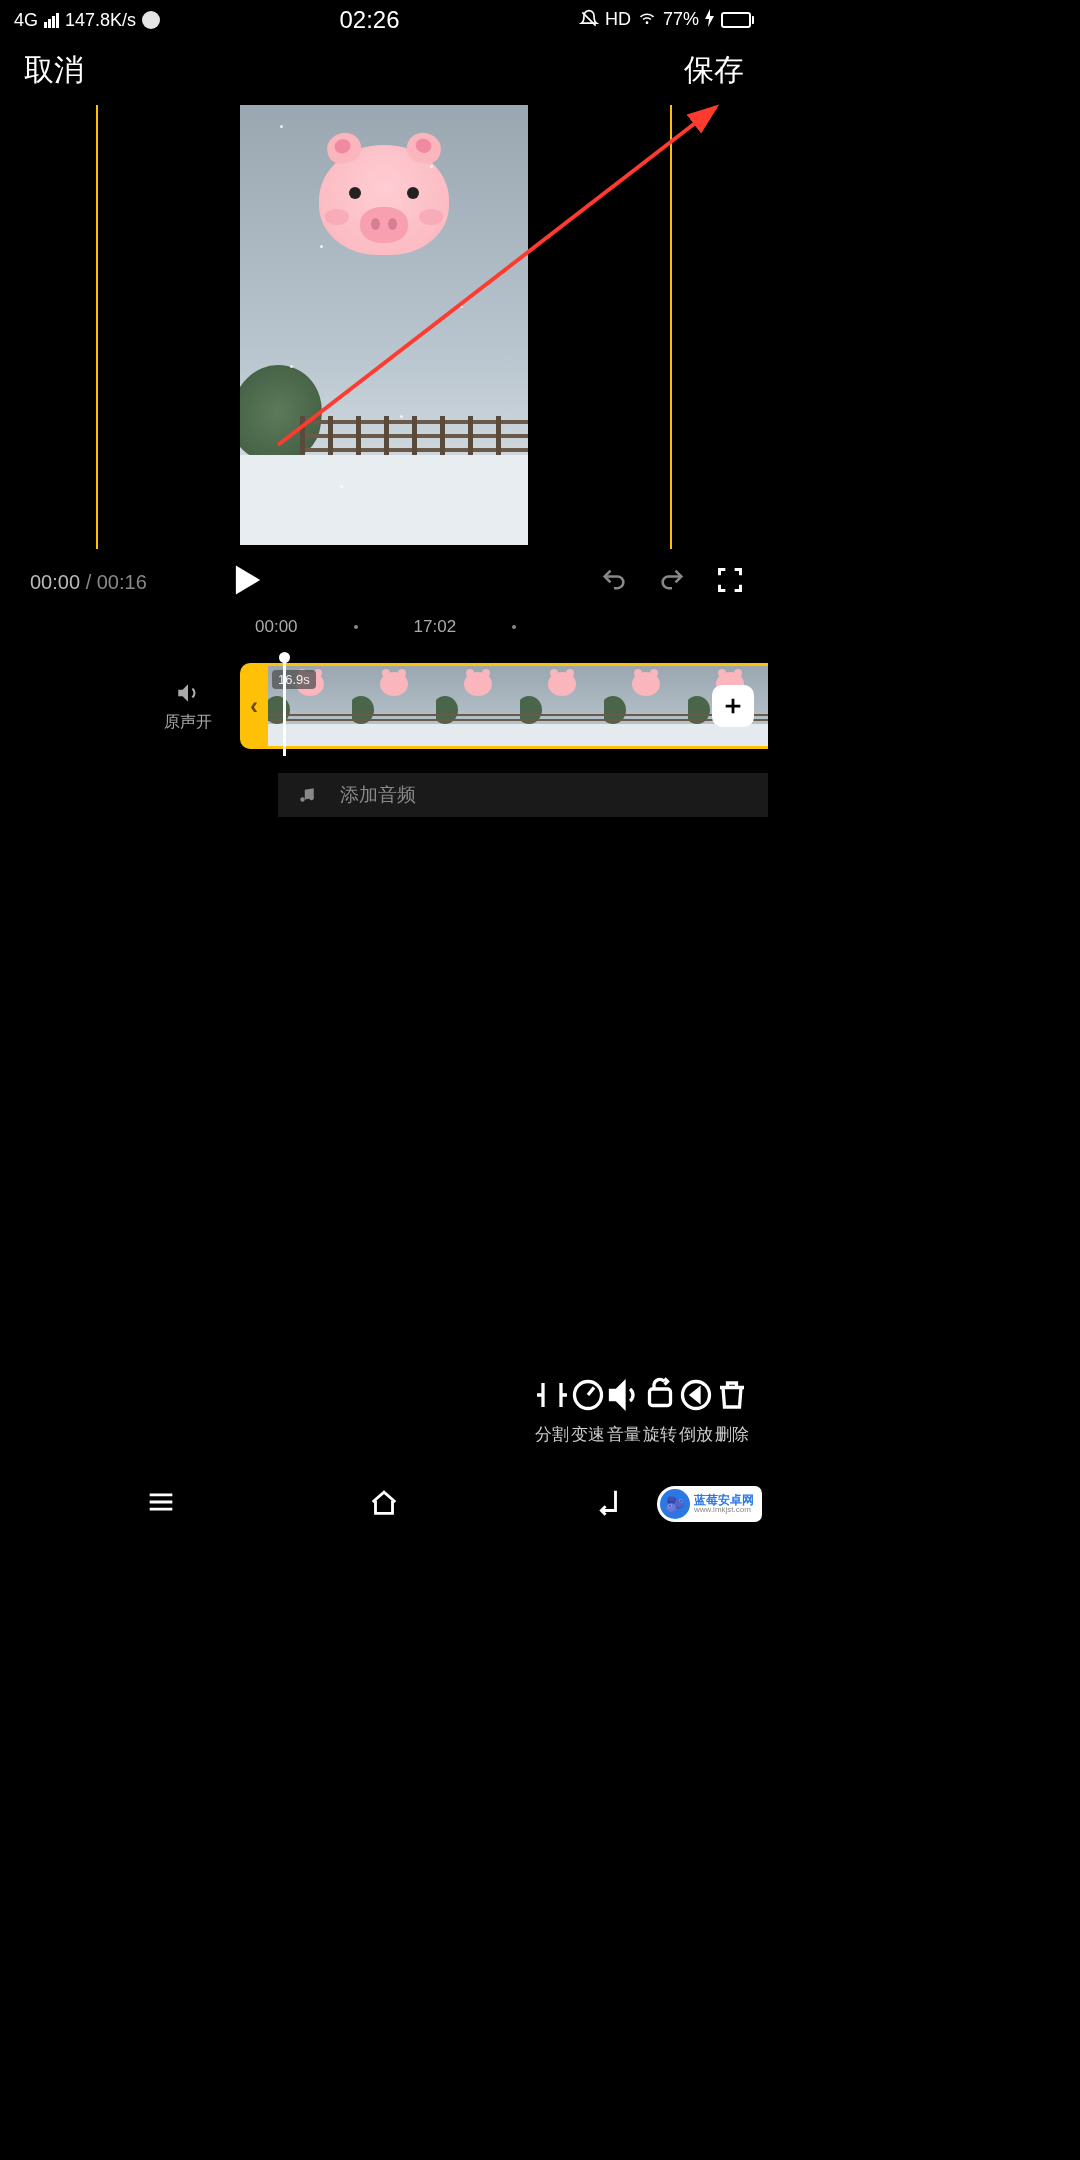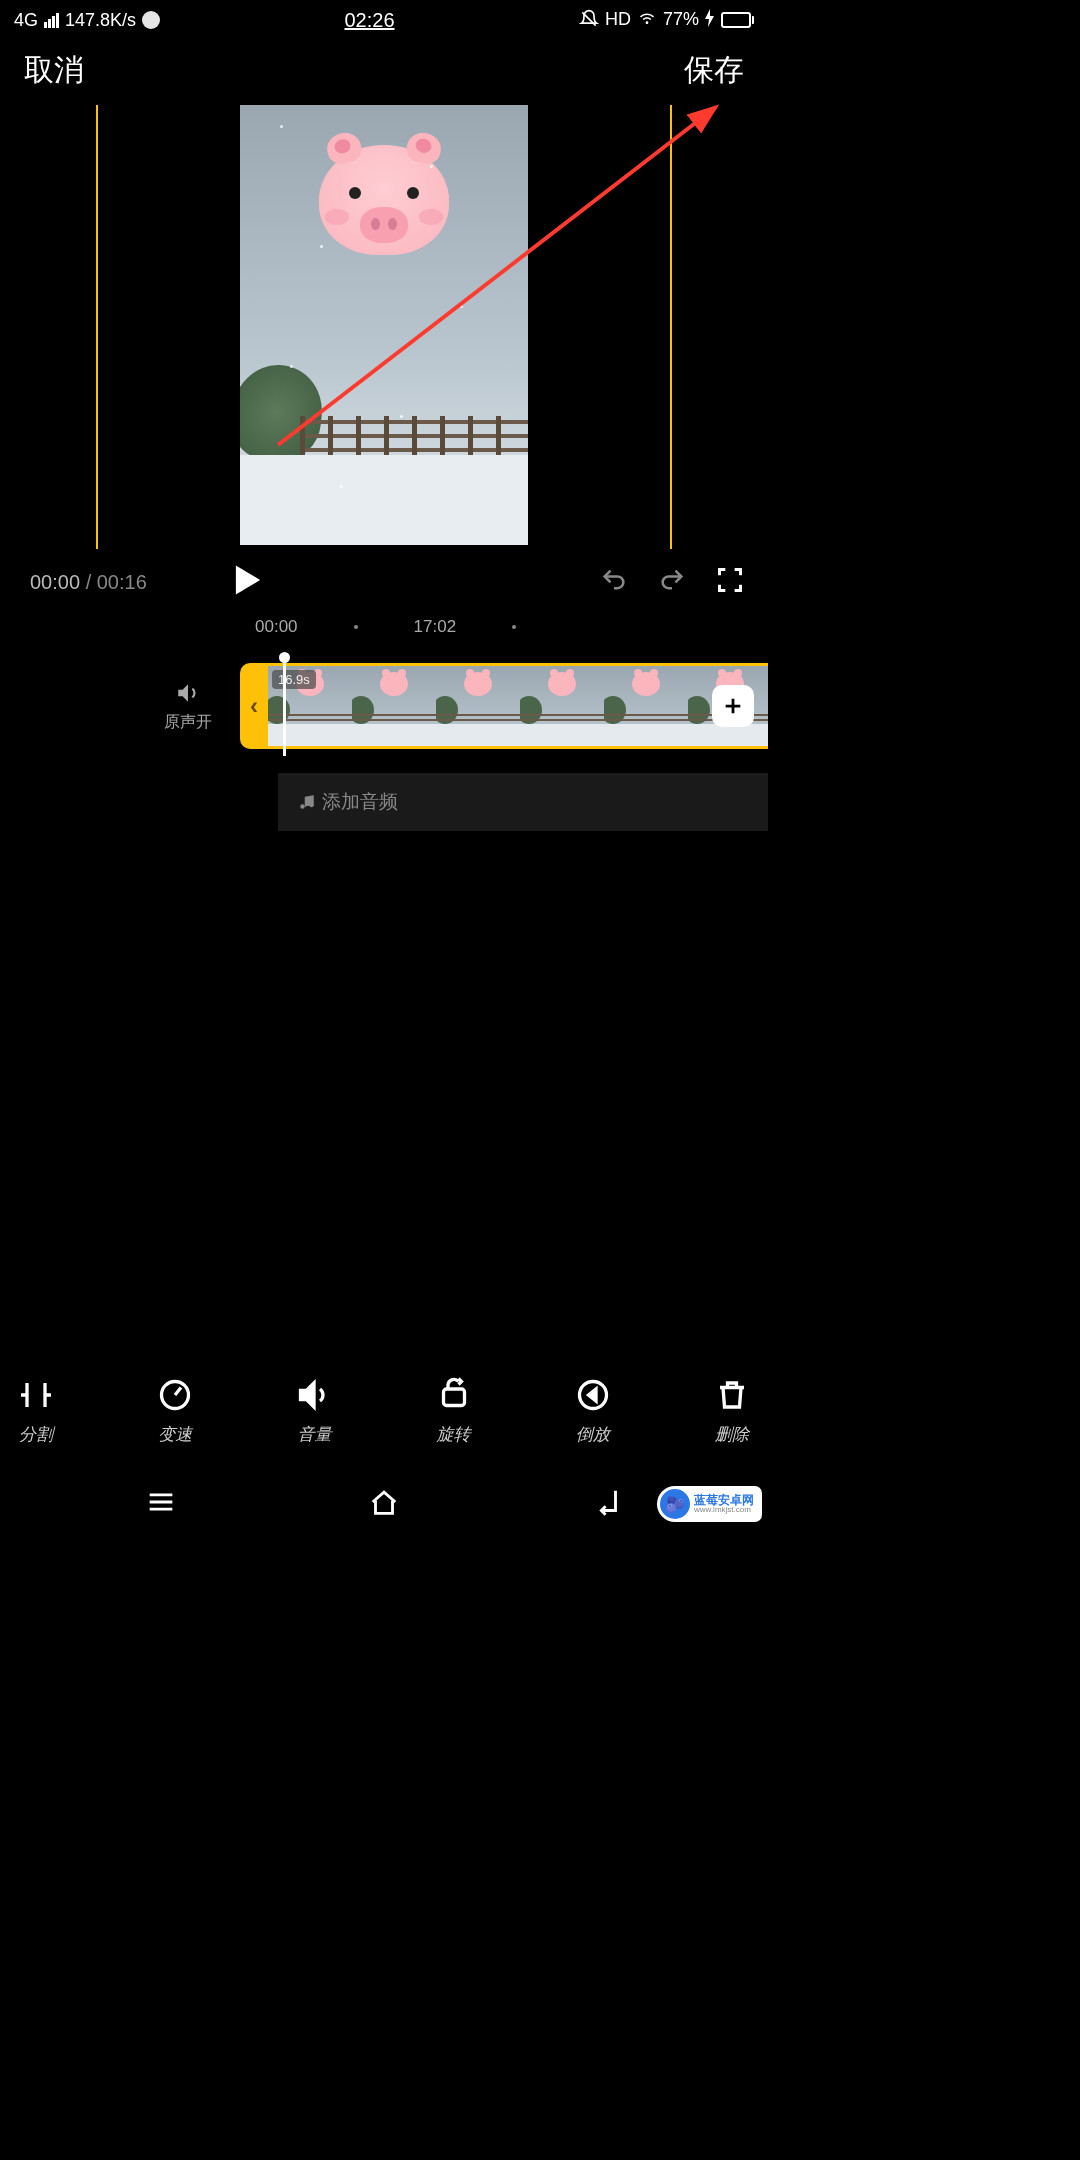--- a/index.html
+++ b/index.html
@@ -210,36 +210,35 @@
   color:#000;
   z-index:3;
 }
 
 
 .add-audio {
   margin-top: 24px;
   background:#1a1a1a;
   color:#888;
   font-size:19px;
-  padding: 16px 20px;
-  display:flex;
-  align-items:center;
-  gap:6px;
+  padding: 9px 20px;
+  display:flex;
+  align-items:center;
+  gap:24px;
   margin-left: 278px;
 }
 
 
 .bottom-tools {
   position:absolute;
   bottom: 90px;
   left:0; right:0;
   display:flex;
-  justify-content:space-between;
+  justify-content:flex-end;
   padding: 0 18px;
-  font-style: italic;
 }
 .tool {
   display:flex;
   flex-direction:column;
   align-items:center;
   gap:10px;
   color:#ccc;
   font-size:17px;
 }
 .tool svg { width:36px; height:36px; stroke:#fff; }
@@ -283,21 +282,21 @@
     <span>4G</span>
     <span class="signal-bars">
         <span></span>
         <span></span>
         <span></span>
         <span></span>
       </span>
     <span>147.8K/s</span>
     <span class="wechat-icon"></span>
   </div>
-  <div style="font-size:20px;text-decoration:underline;">02:26</div>
+  <div style="font-size:24px;">02:26</div>
   <div class="status-right">
     <svg width="20" height="20" viewBox="0 0 24 24" fill="none" stroke="#fff" stroke-width="2">
         <path d="M18 8a6 6 0 0 0-12 0c0 7-3 9-3 9h18s-3-2-3-9"></path>
         <path d="M4 4l16 16"></path>
       </svg>
     <span>HD</span>
     <span class="wifi-icon"><svg viewBox="0 0 24 24" fill="#fff">
           <path d="M12 20c1 0 1.8-.8 1.8-1.8S13 16.4 12 16.4s-1.8.8-1.8 1.8S11 20 12 20zm-4.4-5.2c2.4-2.4 6.4-2.4 8.8 0l1.4-1.4c-3.2-3.2-8.4-3.2-11.6 0zM4 11.2c4.4-4.4 11.6-4.4 16 0l1.4-1.4C16.2 4.6 7.8 4.6 2.6 9.8z"></path>
         </svg></span>
     <span>77%</span>

